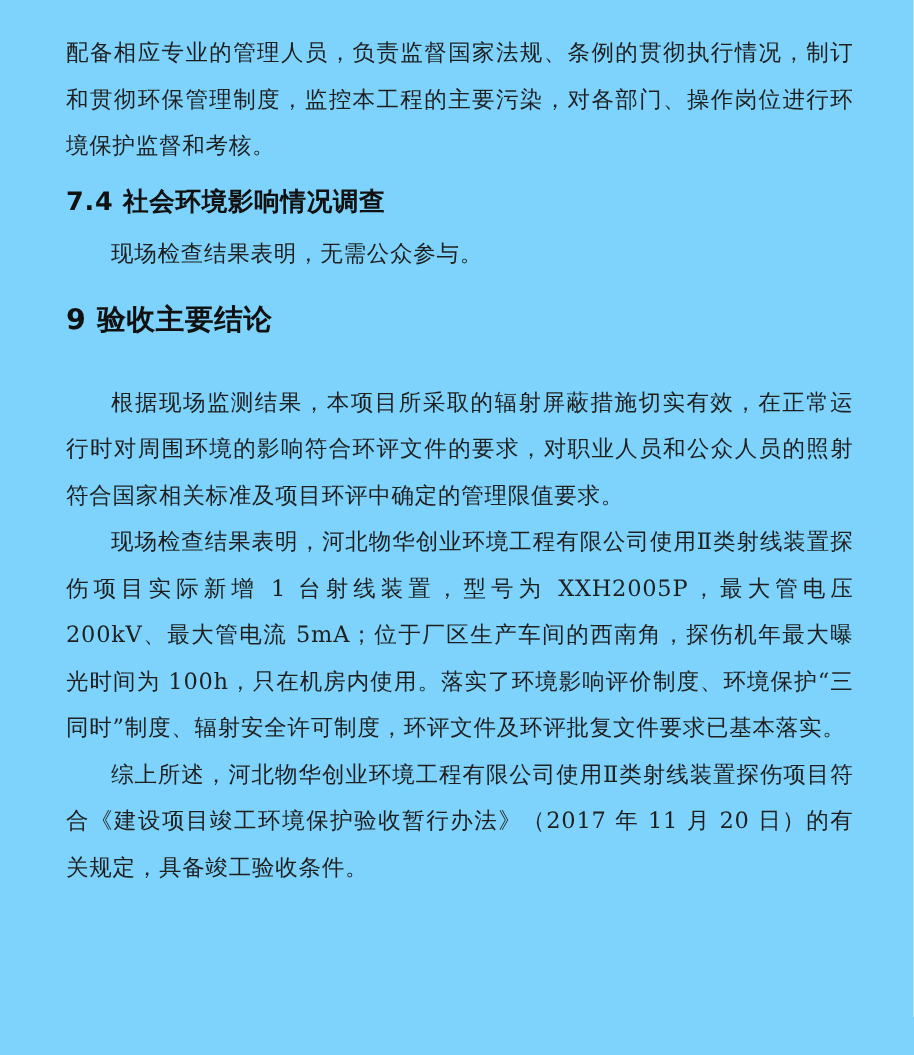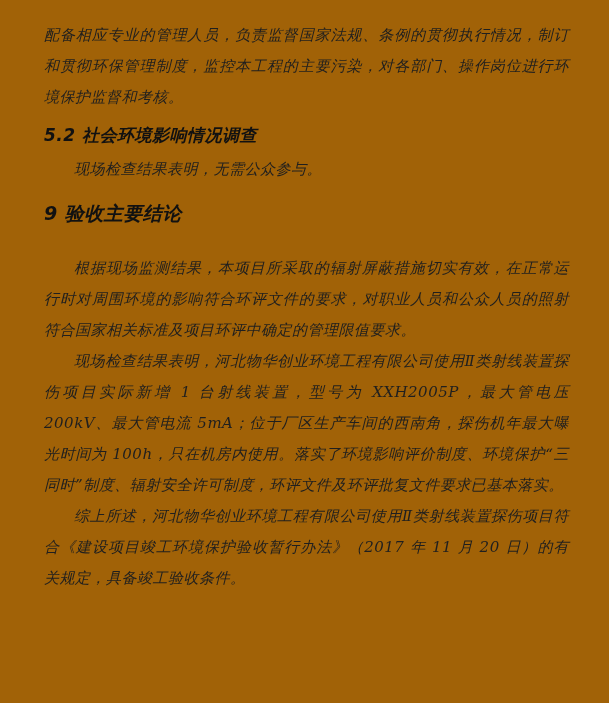--- a/index.html
+++ b/index.html
@@ -12,22 +12,21 @@
     height: 703px;
     overflow: hidden;
     font-family: "DejaVu Serif", "Liberation Serif", serif;
     color: #1f1f1f;
   }
   .page {
     box-sizing: border-box;
     width: 609px;
     height: 703px;
     padding: 20px 40px 0 44px;
-    background: #a16207;
-    font-style: italic;
+    background: #7dd3fc;
   }
   .body-text {
     margin: 0;
     font-size: 15px;
     line-height: 31px;
     text-align: justify;
     text-justify: inter-ideograph;
     text-indent: 2em;
     letter-spacing: 0.5px;
   }
@@ -53,21 +52,21 @@
     letter-spacing: 0.5px;
   }
 </style>
 </head>
 <body>
 
 <div class="page">
 
   <p class="body-text no-indent">配备相应专业的管理人员，负责监督国家法规、条例的贯彻执行情况，制订和贯彻环保管理制度，监控本工程的主要污染，对各部门、操作岗位进行环境保护监督和考核。</p>
 
-  <h2 class="heading-2">5.2 社会环境影响情况调查</h2>
+  <h2 class="heading-2">7.4 社会环境影响情况调查</h2>
 
   <p class="body-text">现场检查结果表明，无需公众参与。</p>
 
 
 
   <h1 class="heading-1">9 验收主要结论</h1>
 
   <p class="body-text">根据现场监测结果，本项目所采取的辐射屏蔽措施切实有效，在正常运行时对周围环境的影响符合环评文件的要求，对职业人员和公众人员的照射符合国家相关标准及项目环评中确定的管理限值要求。</p>
 
   <p class="body-text">现场检查结果表明，河北物华创业环境工程有限公司使用Ⅱ类射线装置探伤项目实际新增 1 台射线装置，型号为 XXH2005P，最大管电压 200kV、最大管电流 5mA；位于厂区生产车间的西南角，探伤机年最大曝光时间为 100h，只在机房内使用。落实了环境影响评价制度、环境保护“三同时”制度、辐射安全许可制度，环评文件及环评批复文件要求已基本落实。</p>

